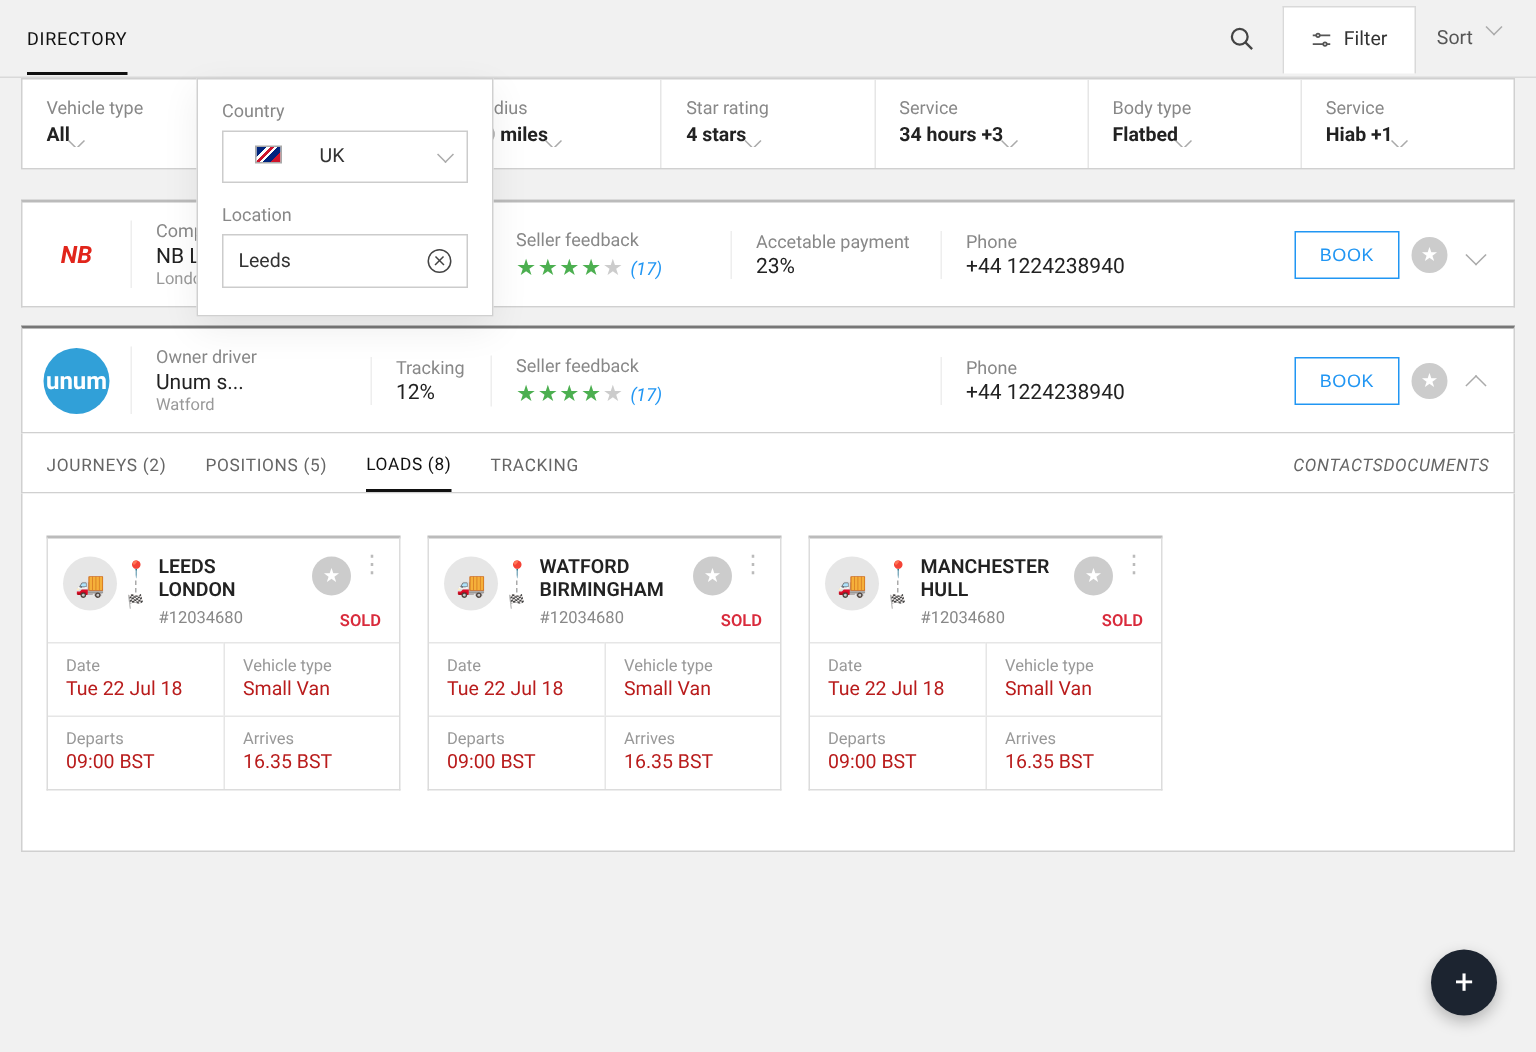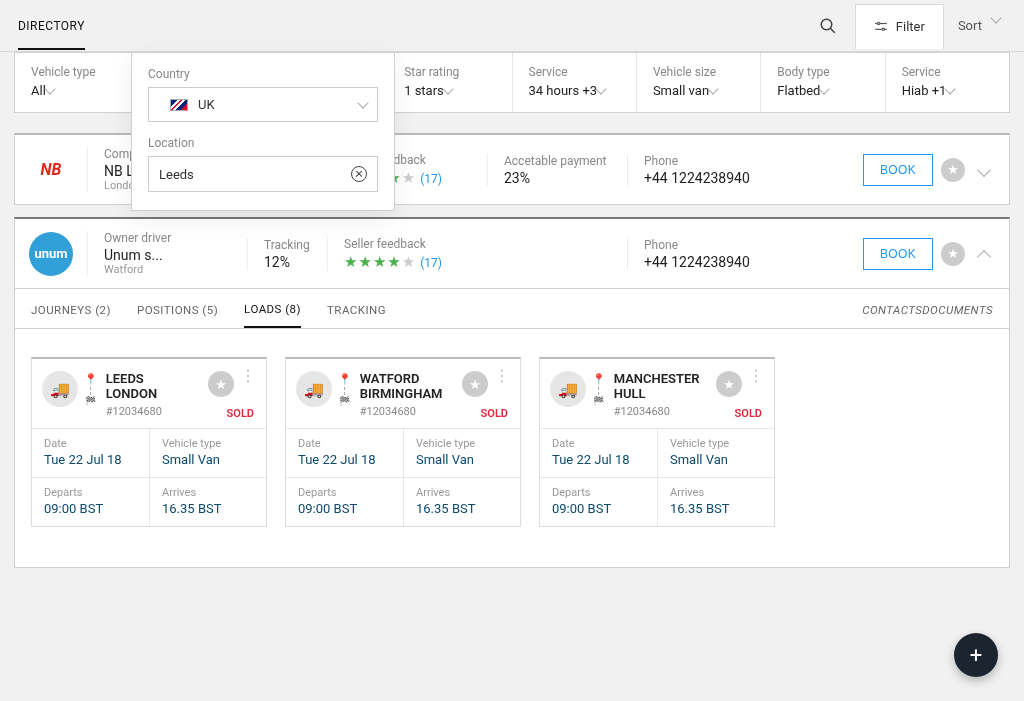--- a/index.html
+++ b/index.html
@@ -12,50 +12,50 @@
   .topbar .spacer { flex:1; }
   .topbar .icon-btn { width:36px; text-align:center; color:#444; cursor:pointer; }
   .filter-btn { display:flex; align-items:center; gap:8px; background:#fff; border:1px solid #d9d9d9; border-bottom:none; padding:14px 18px 15px; font-size:13px; color:#333; cursor:pointer; position:relative; top:1px; }
   .sort-btn { display:flex; align-items:flex-start; gap:10px; padding:10px 14px; color:#555; cursor:pointer; }
 
   
   .filters { display:flex; background:#fff; border:1px solid #d0d0d0; margin:0 14px; }
   .filter-cell { flex:1; border-right:1px solid #e6e6e6; padding:12px 16px 14px; cursor:pointer; min-width:0; }
   .filter-cell:last-child { border-right:none; }
   .filter-cell .fl-label { font-size:12px; color:#888; margin-bottom:4px; }
-  .filter-cell .fl-value { display:flex; align-items:center; font-size:13px; color:#222; white-space:nowrap; overflow:hidden; text-overflow:ellipsis;}
+  .filter-cell .fl-value { display:flex; align-items:flex-end; font-size:13px; color:#222; white-space:nowrap; overflow:hidden; text-overflow:ellipsis;font-weight:bold;}
 
   .chev { width:10px; height:10px; border-right:1.5px solid #888; border-bottom:1.5px solid #888; transform:rotate(45deg); margin-top:-4px; flex-shrink:0;}
   .chev.sm { width:8px; height:8px; border-color:#aaa; }
 
   
-  .loc-pop { position:absolute; top:52px; left:131px; width:264px; background:#fff; border:1px solid #d0d0d0; box-shadow:0 8px 24px rgba(0,0,0,.07); padding:14px 16px 18px; z-index:10;}
+  .loc-pop { position:absolute; top:52px; left:131px; width:198px; background:#fff; border:1px solid #d0d0d0; box-shadow:0 8px 24px rgba(0,0,0,.07); padding:14px 16px 18px; z-index:10;}
   .loc-pop .grp { margin-bottom:14px; }
   .loc-pop label { display:block; font-size:12px; color:#888; margin-bottom:6px;}
   .loc-pop .select, .loc-pop .input { display:flex; align-items:center; justify-content:space-between; border:1px solid #ccc; padding:9px 10px; font-size:13px; color:#333; cursor:pointer;}
   .loc-pop .input { cursor:text; }
   .flag { width:18px; height:12px; background: linear-gradient(135deg,#00247d 25%,#fff 25% 35%,#cf142b 35% 45%,#fff 45% 55%,#00247d 55% 75%,#cf142b 75%); border:1px solid #aaa;}
   .clear-ico { width:16px;height:16px;border:1.4px solid #444;border-radius:50%;position:relative;}
   .clear-ico::before,.clear-ico::after{content:"";position:absolute;left:50%;top:50%;width:8px;height:1.4px;background:#444;transform:translate(-50%,-50%) rotate(45deg);}
   .clear-ico::after{transform:translate(-50%,-50%) rotate(-45deg);}
 
   
   .result { display:flex; align-items:center; background:#fff; border:1px solid #d0d0d0; margin:20px 14px 0; padding:12px 14px; border-top:2px solid #bbb;}
   .result.expanded{ margin-top:12px; margin-bottom:0; border-top:2px solid #777;}
-  .logo { width:44px;height:44px;border-radius:50%;display:flex;align-items:center;justify-content:center;font-weight:700;color:#fff;font-size:13px;background:#f0f0f0;margin-right:14px;flex-shrink:0;}
+  .logo { width:44px;height:44px;border-radius:50%;display:flex;align-items:center;justify-content:center;font-weight:700;color:#fff;font-size:16px;background:#f0f0f0;margin-right:14px;flex-shrink:0;}
   .logo.nb { background:#fff; color:#e1251b; font-style:italic; font-size:16px;}
   .logo.unum{ background:#31a0d8;}
   .r-col { padding:0 16px; border-left:1px solid #eee; min-width:0;}
   .r-col:first-of-type{ border-left:none; padding-left:0;}
   .r-col .cl { font-size:12px; color:#888; }
   .r-col .cv { font-size:14px; color:#222; margin-top:2px; white-space:nowrap; overflow:hidden; text-overflow:ellipsis;}
   .r-col .cs { font-size:11px; color:#999;}
   .stars { color:#4caf50; letter-spacing:1px; font-size:15px;}
   .stars .grey{ color:#ccc;}
-  .count { color:#2196f3; font-size:12px; margin-left:4px;}
+  .count { color:#2196f3; font-size:12px; margin-left:4px;font-style:italic;}
   .book-btn { border:1px solid #2196f3; color:#2196f3; background:#fff; padding:8px 16px; font-size:12px; letter-spacing:.03em; cursor:pointer;}
   .star-circ { width:24px;height:24px;border-radius:50%;background:#ccc;color:#fff;display:flex;align-items:center;justify-content:center;font-size:13px;margin:0 8px;}
   .row-chev { width:10px;height:10px;border-right:1.6px solid #aaa;border-bottom:1.6px solid #aaa;transform:rotate(45deg);margin:0 6px;cursor:pointer;}
   .row-chev.up{ transform:rotate(-135deg); margin-top:6px;}
   .spacer2 { flex:1; }
 
   
   .subtabs { display:flex; align-items:center; background:#fff; border:1px solid #d0d0d0; border-top:none; margin:0 14px; padding:0 16px; height:40px;}
   .subtabs .stab{ margin-right:26px; font-size:11.5px; letter-spacing:.04em; color:#666; padding:13px 0 10px; cursor:pointer;}
   .subtabs .stab.active{ color:#111; border-bottom:2px solid #111;}
@@ -72,21 +72,21 @@
   .route-ico .finish{font-size:9px;}
   .c-title { flex:1; }
   .c-title .rt{ font-weight:600; font-size:13px; line-height:15px;}
   .c-title .ref{ font-size:11px; color:#888; margin-top:4px;}
   .c-star { width:26px;height:26px;border-radius:50%;background:#ccc;color:#fff;display:flex;align-items:center;justify-content:center;font-size:13px;}
   .c-dots { margin-left:6px;color:#bbb;font-size:16px;cursor:pointer;line-height:10px;}
   .c-grid { display:grid; grid-template-columns:1fr 1fr;}
   .c-cell { border-top:1px solid #e6e6e6; padding:8px 12px 10px;}
   .c-cell:nth-child(2n){ border-left:1px solid #e6e6e6;}
   .c-cell .ccl{ font-size:11px; color:#999;}
-  .c-cell .ccv{ font-size:13px; color:#0c4a6e; margin-top:2px;}
+  .c-cell .ccv{ font-size:13px; color:#b91c1c; margin-top:2px;}
   .sold { color:#d92b3c; font-size:11px; font-weight:600; position:absolute; right:12px; top:48px;}
   .card { position:relative;}
 
   
   .fab { position:absolute; right:26px; bottom:24px; width:44px;height:44px;border-radius:50%;background:#1c2430;color:#fff;display:flex;align-items:center;justify-content:center;font-size:22px;cursor:pointer; box-shadow:0 4px 10px rgba(0,0,0,.25);}
 
   svg{display:block;}
 </style>
 </head>
 <body>
@@ -133,35 +133,28 @@
   <div class="filter-cell">
     <div class="fl-label">Radius</div>
     <div class="fl-value">
         <span>30 miles</span>
         <span class="chev sm"></span>
       </div>
   </div>
   <div class="filter-cell">
     <div class="fl-label">Star rating</div>
     <div class="fl-value">
-        <span>1 stars</span>
+        <span>4 stars</span>
         <span class="chev sm"></span>
       </div>
   </div>
   <div class="filter-cell">
     <div class="fl-label">Service</div>
     <div class="fl-value">
         <span>34 hours +3</span>
-        <span class="chev sm"></span>
-      </div>
-  </div>
-  <div class="filter-cell">
-    <div class="fl-label">Vehicle size</div>
-    <div class="fl-value">
-        <span>Small van</span>
         <span class="chev sm"></span>
       </div>
   </div>
   <div class="filter-cell">
     <div class="fl-label">Body type</div>
     <div class="fl-value">
         <span>Flatbed</span>
         <span class="chev sm"></span>
       </div>
   </div>
@@ -171,21 +164,21 @@
         <span>Hiab +1</span>
         <span class="chev sm"></span>
       </div>
   </div>
 </div>
 
 <div class="loc-pop">
   <div class="grp">
     <label>Country</label>
     <div class="select">
-      <span style="display:flex;align-items:center;gap:10px;padding-left:11px;">
+      <span style="display:flex;gap:25px;padding-left:11px;">
         <span class="flag"></span>
         <span>UK</span>
       </span>
       <span class="chev sm"></span>
     </div>
   </div>
   <div class="grp" style="margin-bottom:0;">
     <label>Location</label>
     <div class="input">
       <span>Leeds</span>

